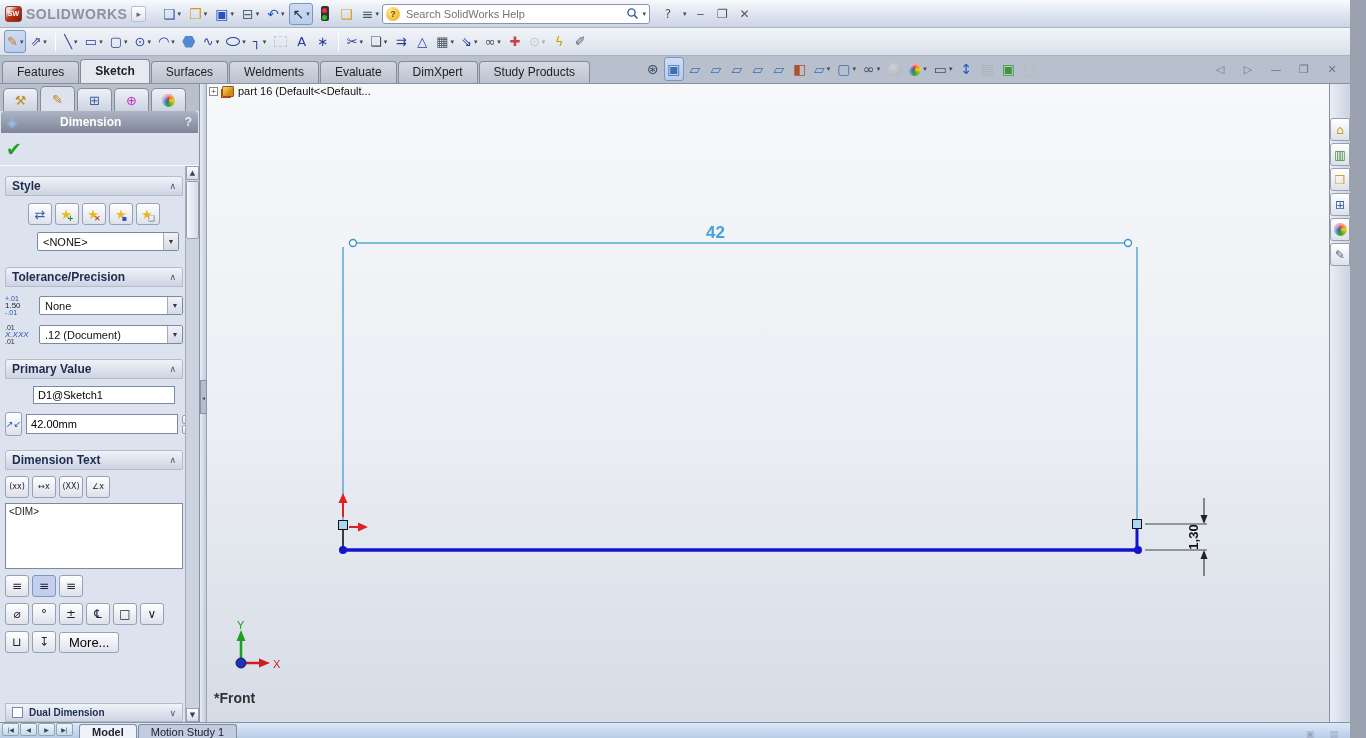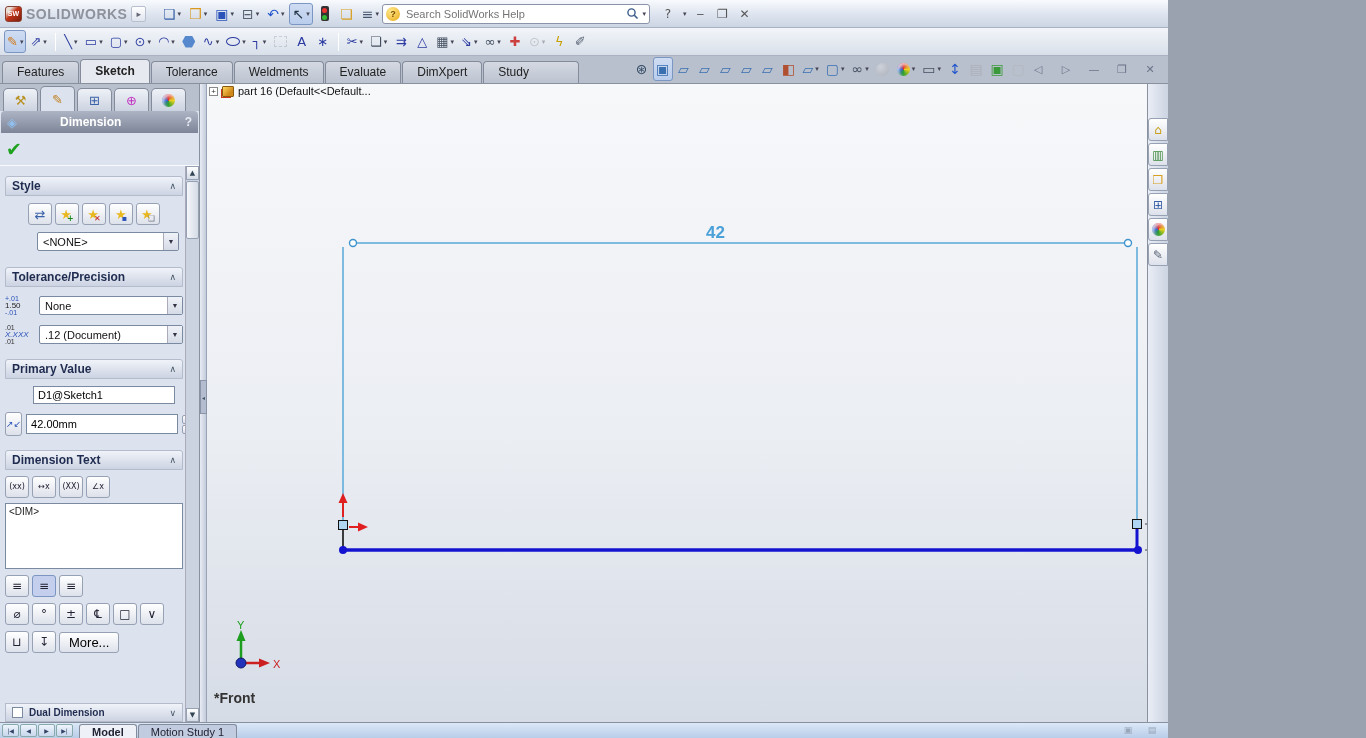--- a/index.html
+++ b/index.html
@@ -1,17 +1,17 @@
 <!DOCTYPE html>
 <html><head>
 <meta charset="utf-8">
 <style>
   html,body{margin:0;padding:0;background:#9aa2b0;}
   *{box-sizing:border-box;}
-  .screen{position:relative;width:1168px;height:738px;overflow:hidden;
+  .screen{position:relative;width:1350px;height:738px;overflow:hidden;
     font-family:"Liberation Sans","DejaVu Sans",sans-serif;font-size:12px;color:#222;
     background:#dce2ee;user-select:none;}
   .glyph,.caret,.badge{font-family:"DejaVu Sans",sans-serif;}
 
   
   .titlebar{position:absolute;left:0;top:0;width:100%;height:28px;
     background:linear-gradient(#f8fafd,#dde4ef 55%,#ccd5e4);
     border-bottom:1px solid #aab2c2;display:flex;align-items:center;padding:0 5px;}
   .logo{display:flex;align-items:center;gap:4px;margin-right:14px;}
   .logo-cube{width:17px;height:16px;border-radius:3px;
@@ -154,21 +154,21 @@
   .taskpane{position:absolute;right:0;top:84px;width:21px;bottom:16px;
     background:linear-gradient(90deg,#e9edf5,#ccd4e2);border-left:1px solid #89919f;
     display:flex;flex-direction:column;align-items:center;padding-top:34px;gap:2px;}
   .taskpane .tbtn{width:19px;height:23px;border:1px solid #97a1b4;border-radius:3px 0 0 3px;
     background:linear-gradient(#ffffff,#dde1ea);}
   .taskpane .glyph{font-size:12px;}
 
   
   .bottombar{position:absolute;left:0;bottom:0;width:100%;height:16px;
     background:linear-gradient(#dbe8f8,#b9cde8);border-top:1px solid #89919f;
-    display:flex;align-items:center;padding-left:2px;}
+    display:flex;align-items:flex-start;padding-left:2px;}
   .bnav{display:flex;gap:1px;margin-right:6px;}
   .bnav .tbtn{height:13px;min-width:17px;border:1px solid #8aa;border-radius:2px;
     background:linear-gradient(#eef4fc,#c8d8ec);}
   .bnav .glyph{font-size:6px;color:#346;}
   .btabs{display:flex;align-items:flex-end;height:16px;}
   .btabs .tab{height:15px;line-height:14px;padding:0 12px;font-size:11px;background:#c2cce0;
     border:1px solid #848c9c;border-bottom:none;border-radius:3px 3px 0 0;margin-right:1px;color:#223;}
   .btabs .tab.active{background:#eef2f8;font-weight:bold;}
   .bstatus{margin-left:auto;display:flex;gap:4px;padding-right:6px;}
   .bstatus .glyph{font-size:9px;color:#9aa6ba;}
@@ -344,21 +344,21 @@
       </span>
       <span class="tbtn">
         <span class="glyph" style="color: rgb(85, 96, 112);">✐</span>
       </span>
     </div>
 
   <div class="row3">
     <div class="cmd-tabs">
         <span class="tab">Features</span>
         <span class="tab active">Sketch</span>
-        <span class="tab">Tolerance</span>
+        <span class="tab">Surfaces</span>
         <span class="tab">Weldments</span>
         <span class="tab">Evaluate</span>
         <span class="tab">DimXpert</span>
         <span class="tab">Study Products</span>
       </div>
     <div class="headsup">
         <span class="tbtn">
           <span class="glyph" style="color: rgb(51, 74, 102);">⊛</span>
         </span>
         <span class="tbtn pressed">

